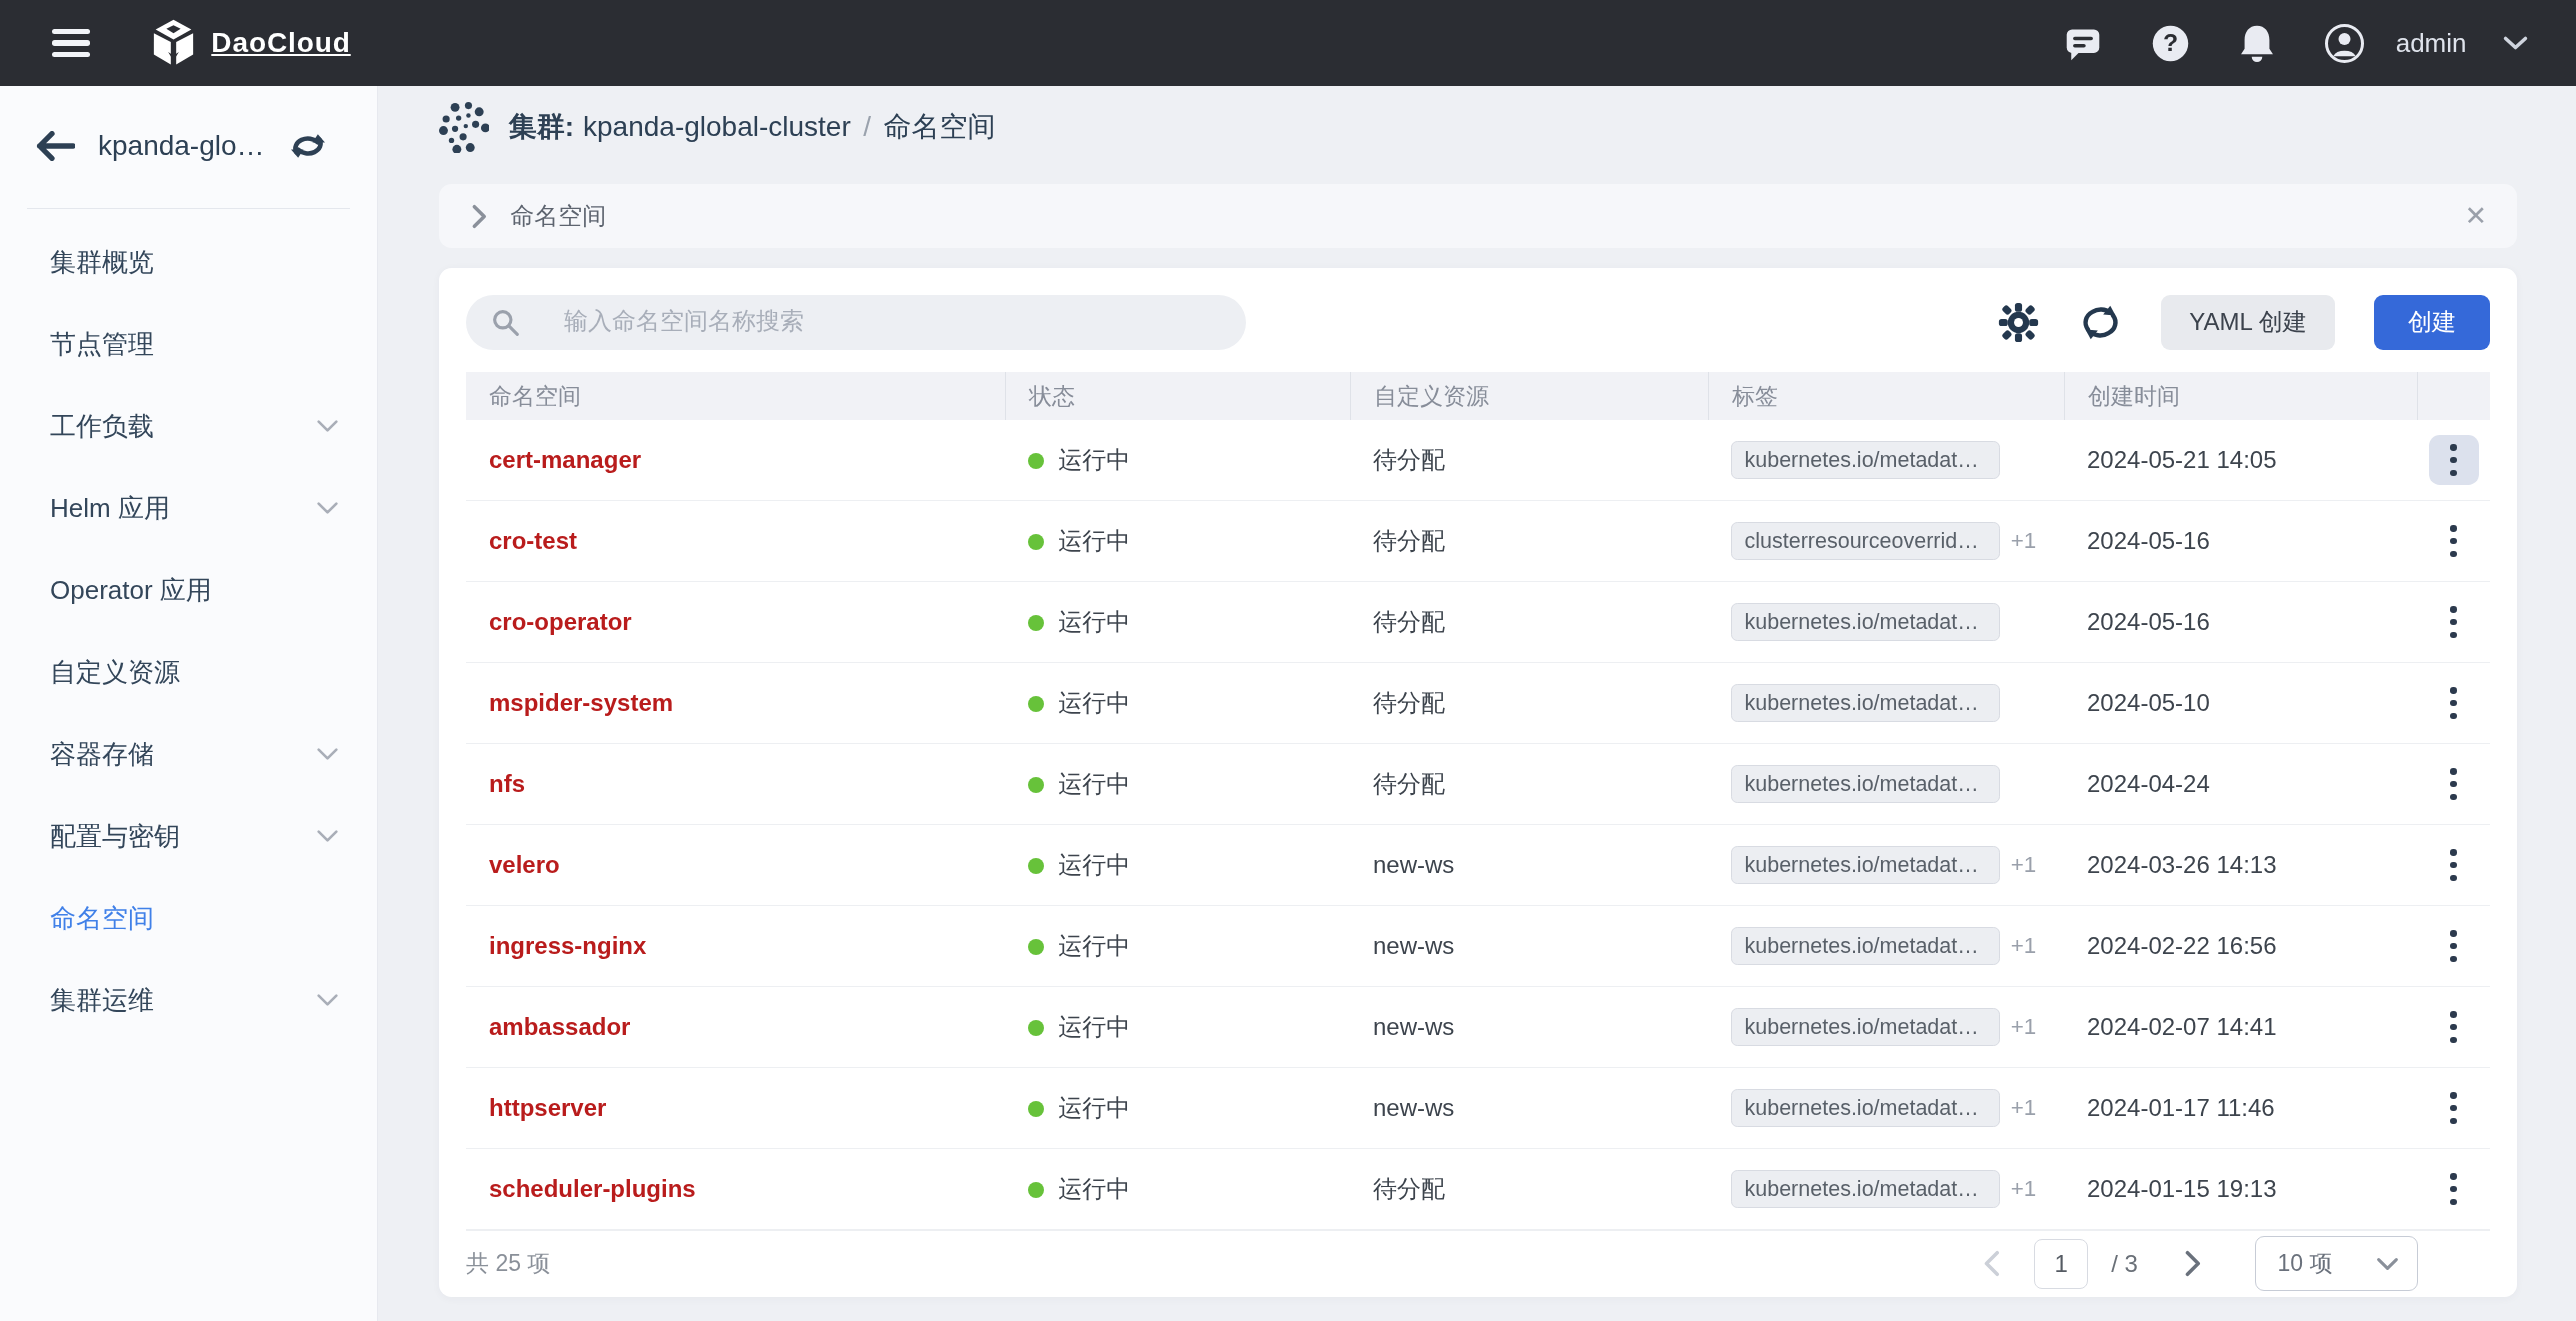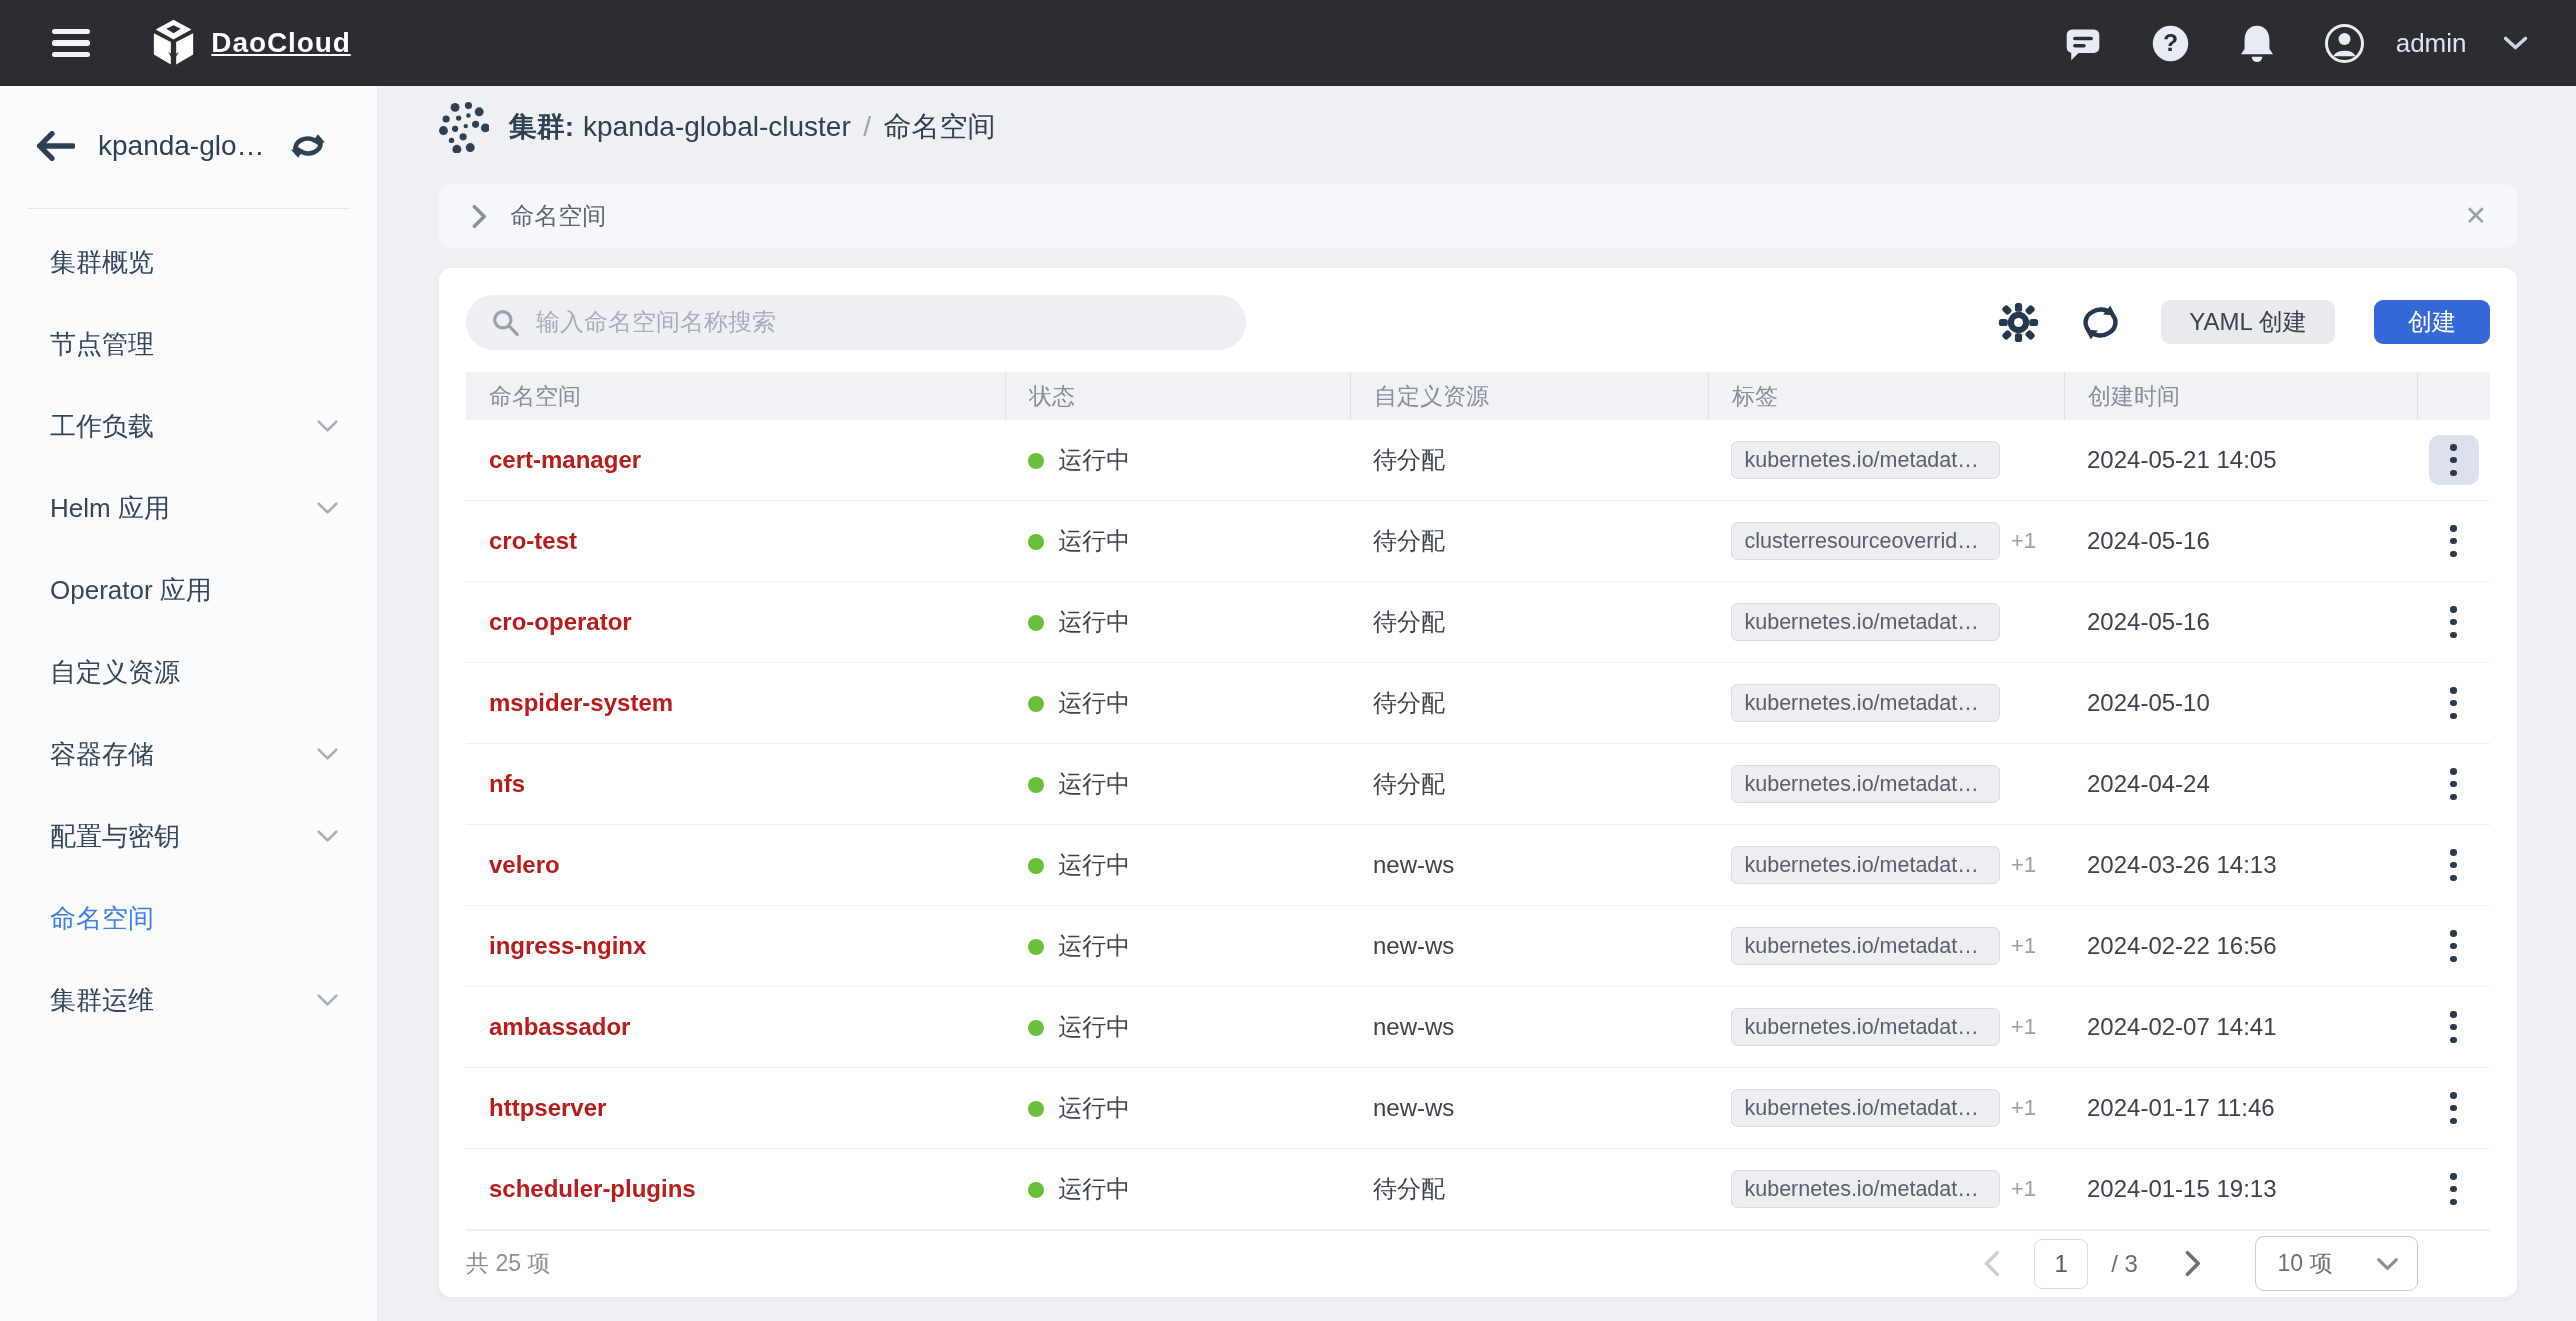--- a/index.html
+++ b/index.html
@@ -49,25 +49,25 @@
 
   
   .card { margin-top:19.7px; height:1029px; background:#fff; border-radius:12.5px;
     box-shadow:0 1.8px 9px rgba(40,50,70,.04); padding:27px 27px 0 27px;
     display:flex; flex-direction:column; }
 
   .toolbar { display:flex; align-items:center; padding-bottom:22.4px; }
   .search { width:780px; height:55px; background:#edeff3; border-radius:29px;
     display:flex; align-items:center; padding:0 25px; gap:16px; }
   .search input { border:none; outline:none; background:transparent; font-size:24px;
-    color:#3c434d; width:100%; font-family:Liberation Serif, serif; }
+    color:#3c434d; width:100%; font-family:Liberation Mono, monospace;margin-left:28px; }
   .search input::placeholder { color:#a8aeb9; }
   .toolbar-right { margin-left:auto; display:flex; align-items:center; gap:39px; }
   .icon-btn { width:43px; height:43px; display:flex; align-items:center; justify-content:center; cursor:pointer; }
-  .btn { height:44px; border:none; border-radius:9px; font-size:24px; cursor:pointer;
+  .btn { height:55px; border:none; border-radius:9px; font-size:24px; cursor:pointer;
     font-family:inherit; display:flex; align-items:center; justify-content:center; }
   .btn-gray { background:#e8eaee; color:#3c434d; width:174px; }
   .btn-blue { background:#3569d9; color:#fff; width:116px; }
 
   
   .thead { display:flex; height:50px; background:#f1f2f6; align-items:center;
     font-size:23px; color:#878d99; }
   .thead > div { padding-left:23px; height:100%; display:flex; align-items:center; }
   .thead > div + div { border-left:0.9px solid #dfe2e8; }
   .c-name{width:539px;} .c-status{width:345px;} .c-ws{width:358px;}

